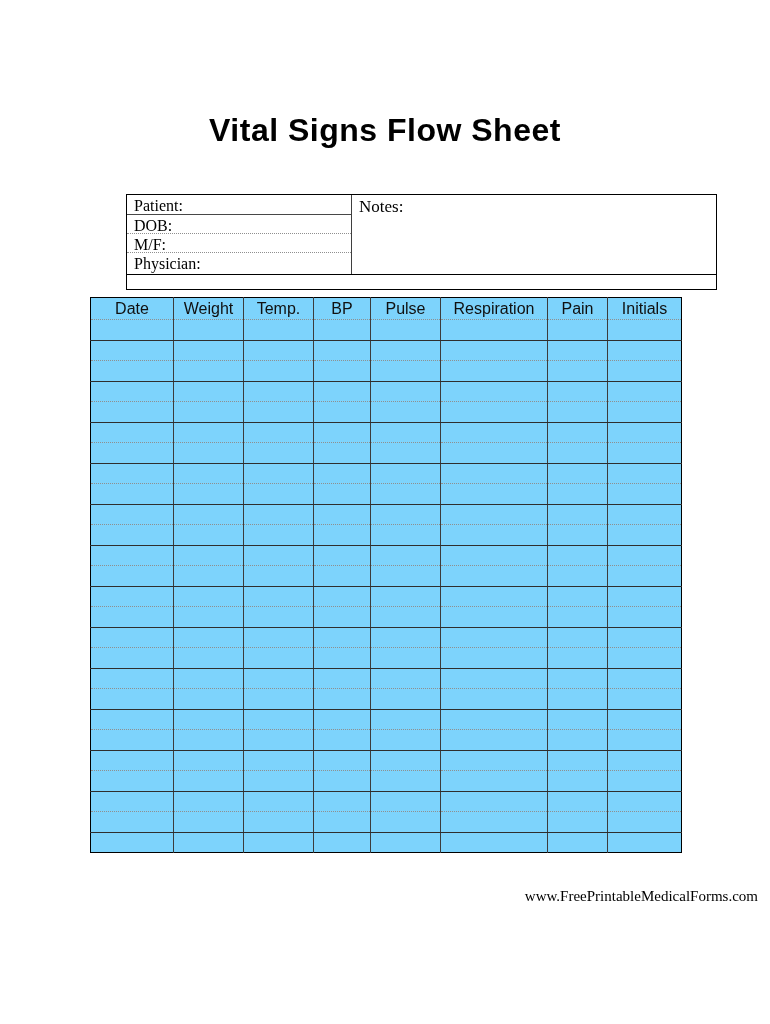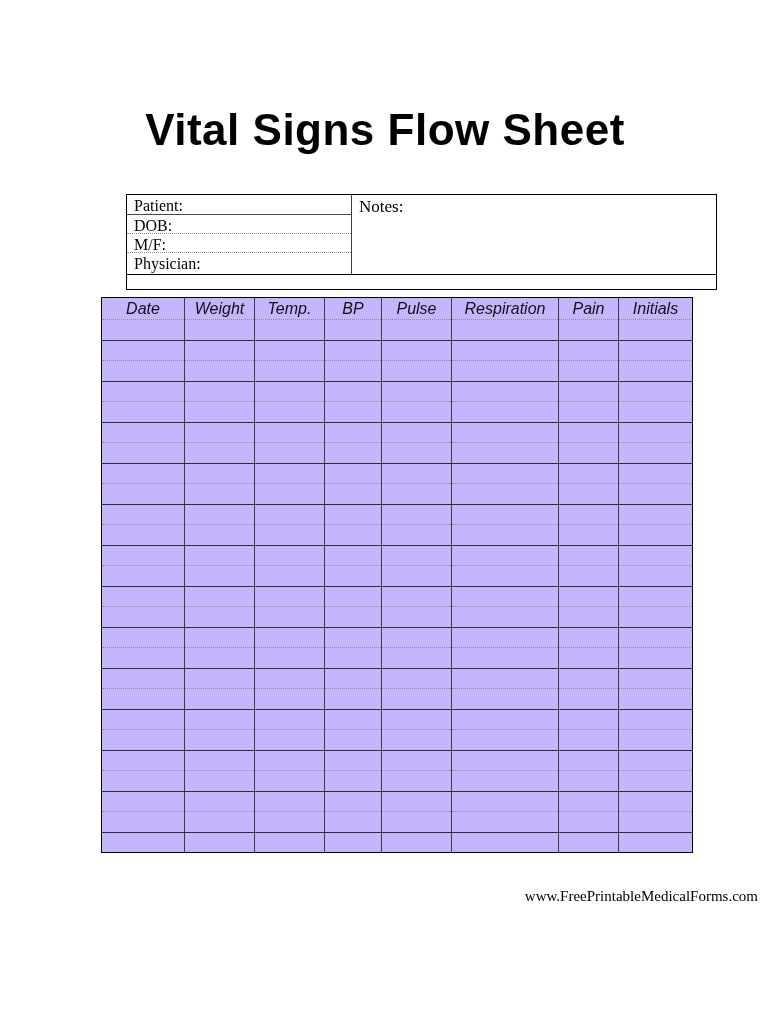--- a/index.html
+++ b/index.html
@@ -20,21 +20,21 @@
   
   .title {
     position: absolute;
     top: 108px;
     left: 0;
     width: 770px;
     margin: 0;
     text-align: center;
     font-family: "Liberation Sans", sans-serif;
     font-weight: bold;
-    font-size: 44px;
+    font-size: 32px;
     line-height: 44px;
     letter-spacing: 0.5px;
     color: #000000;
   }
 
   
   .info-box {
     position: absolute;
     left: 90px;
     top: 194px;
@@ -70,28 +70,27 @@
   }
   .info-strip {
     grid-column: 1 / 3;
     grid-row: 5;
     border-top: 1.5px solid #000000;
   }
 
   
   .vitals {
     position: absolute;
-    left: 101px;
+    left: 90px;
     top: 297px;
     width: 591px;
     border-collapse: collapse;
     table-layout: fixed;
     border: 1.5px solid #000000;
-    background: #c4b5fd;
-    font-style: italic;
+    background: #7dd3fc;
   }
   .vitals col.c0 { width: 83px; }
   .vitals col.c1 { width: 70px; }
   .vitals col.c2 { width: 70px; }
   .vitals col.c3 { width: 57px; }
   .vitals col.c4 { width: 70px; }
   .vitals col.c5 { width: 107px; }
   .vitals col.c6 { width: 60px; }
   .vitals col.c7 { width: 74px; }
   .vitals th {

